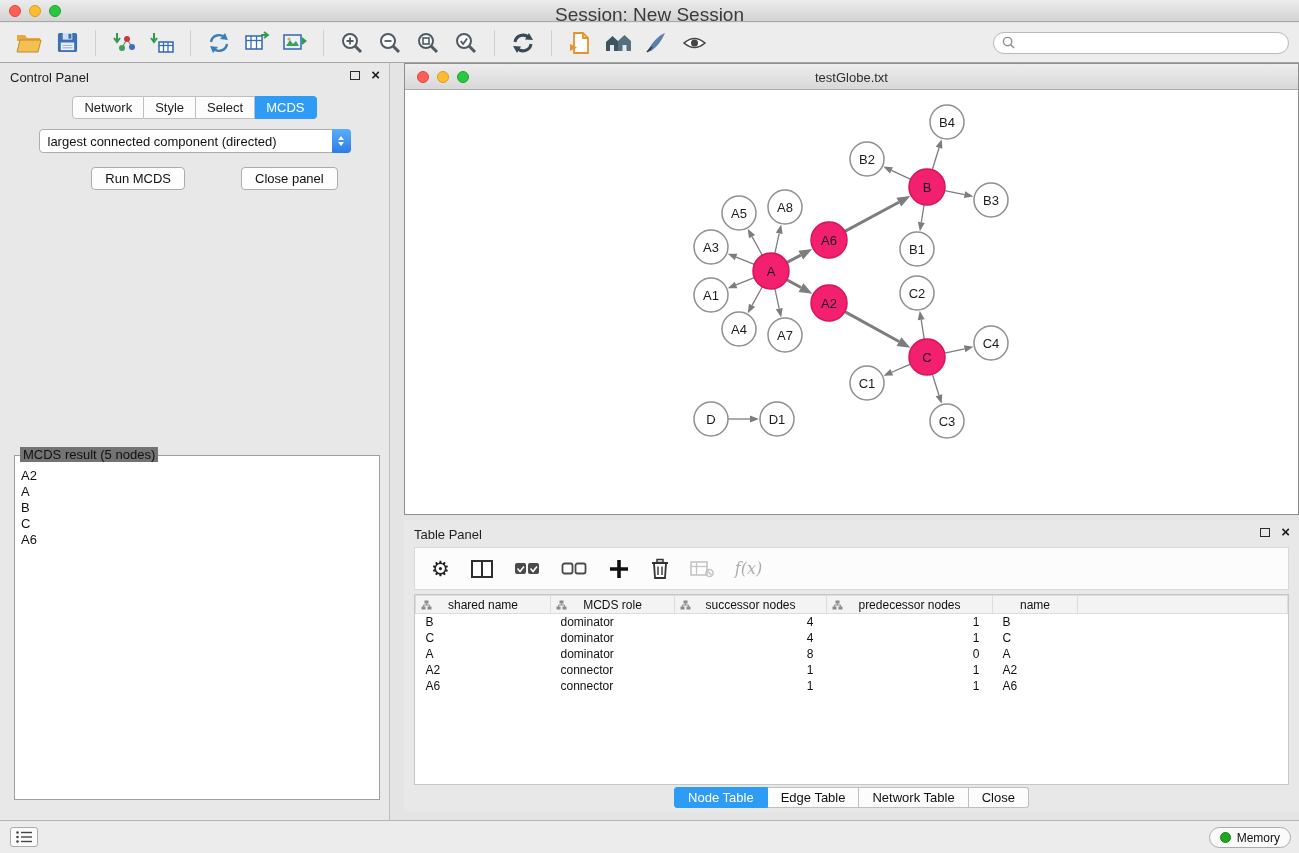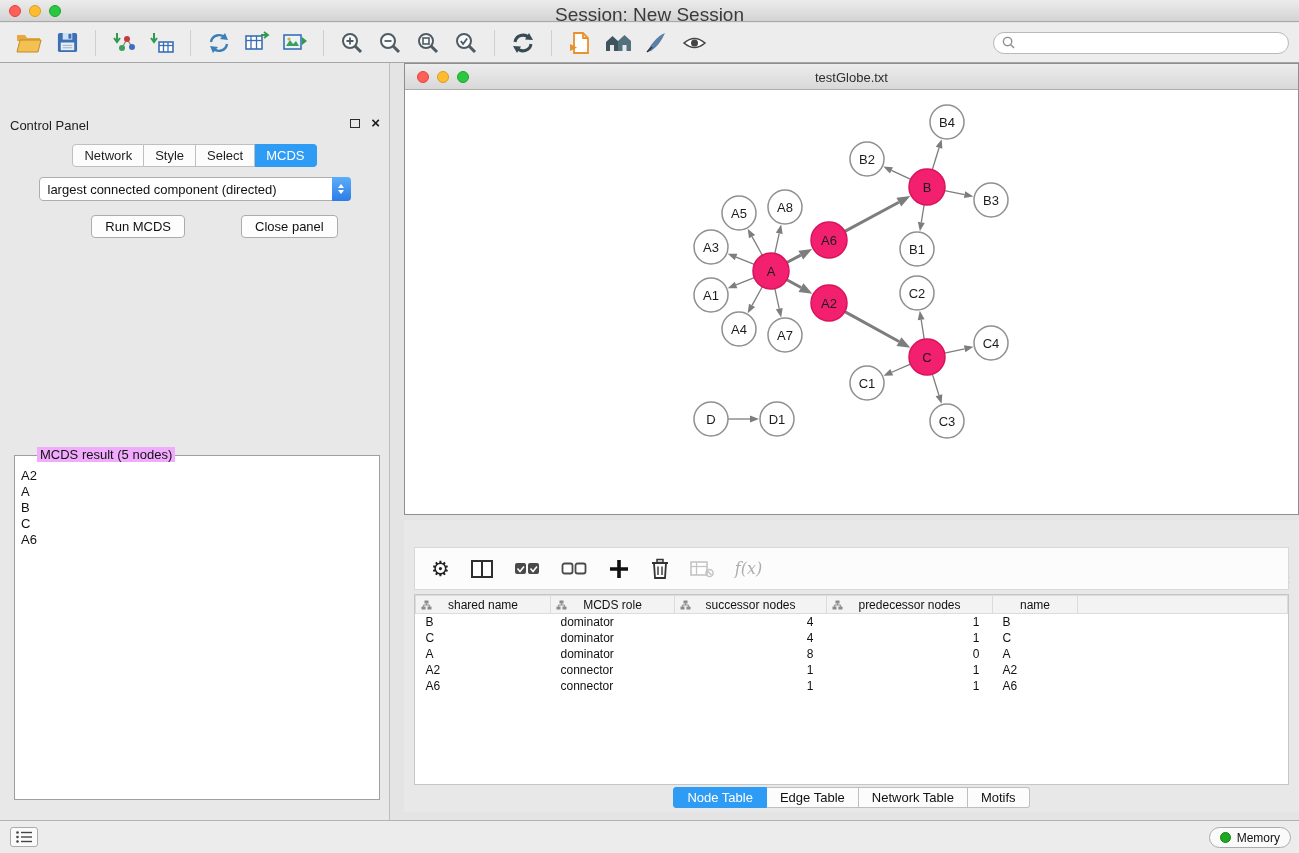--- a/index.html
+++ b/index.html
@@ -17,39 +17,39 @@
 
   
   .toolbar { position:absolute; top:23px; left:0; right:0; height:40px; background:#EDEDED; border-bottom:1px solid #A6A6A6; display:flex; align-items:center; padding:0 10px; }
   .tbtn { height:32px; min-width:38px; display:flex; align-items:center; justify-content:center; }
   .vsep { width:1px; height:26px; background:#CFCFCF; margin:0 9px; }
   .searchbox { margin-left:auto; width:296px; height:22px; background:#fff; border:1px solid #B9B9B9; border-radius:12px; display:flex; align-items:center; padding:0 8px; gap:5px; }
   .searchbox input { border:none; outline:none; flex:1; font-size:12px; background:transparent; font-family:"Liberation Sans",sans-serif; }
 
   
   .control-panel { position:absolute; left:0; top:63px; width:390px; height:757px; background:#E8E8E8; border-right:1px solid #BDBDBD; }
-  .panel-header { position:relative; height:26px;margin-top:48px; }
+  .panel-header { position:relative; height:26px; }
   .panel-title { position:absolute; left:10px; top:7px; font-size:13px; color:#1e1e1e; }
   .win-btns { position:absolute; right:9px; top:7px; display:flex; gap:11px; align-items:center; }
   .float-icon { width:10px; height:9px; border:1.5px solid #2b2b2b; display:inline-block; background:transparent; }
   .close-glyph { font-size:15px; font-weight:bold; color:#1b1b1b; line-height:10px; }
   .cp-tabs { display:flex; justify-content:center; margin-top:7px; }
   .cp-tab { font-size:13px; padding:3px 11px; background:#FCFCFC; border:1px solid #BFBFBF; border-left:none; color:#1e1e1e; cursor:default; }
   .cp-tab:first-child { border-left:1px solid #BFBFBF; border-radius:4px 0 0 4px; }
   .cp-tab:last-child { border-radius:0 4px 4px 0; }
   .cp-tab.active { background:#2E9CF4; border-color:#2E9CF4; color:#fff; }
   .opt-label { text-align:center; margin-top:18px; font-size:13px; color:#111; }
   .dropdown { margin:10px auto 0; width:312px; height:24px; background:#fff; border:1px solid #ADADAD; border-radius:4px; position:relative; display:flex; align-items:center; font-size:13px; padding-left:8px; color:#111; }
   .dd-stepper { position:absolute; right:-1px; top:-1px; width:19px; height:24px; background:linear-gradient(#5BAEFA,#2C7CE8); border-radius:0 4px 4px 0; display:flex; flex-direction:column; align-items:center; justify-content:center; gap:2px; }
   .arr-up { width:0; height:0; border-left:3.5px solid transparent; border-right:3.5px solid transparent; border-bottom:4px solid #fff; }
   .arr-dn { width:0; height:0; border-left:3.5px solid transparent; border-right:3.5px solid transparent; border-top:4px solid #fff; }
   .btn-row { display:flex; justify-content:center; gap:16px; margin-top:14px; }
   .mac-btn { font-size:13px; padding:3px 13px; background:#FDFDFD; border:1px solid #ACACAC; border-radius:4px; color:#111; cursor:default;margin-left:40px; }
   .groupbox { position:absolute; left:14px; top:392px; width:366px; height:345px; border:1px solid #9F9F9F; background:#fff; }
-  .group-title { position:absolute; top:-9px; left:22px; background:#f0abfc; padding:0 3px; font-size:13px; color:#111; }
+  .group-title { position:absolute; top:-9px; left:5px; background:#737373; padding:0 3px; font-size:13px; color:#111; }
   .result-list { padding:12px 6px; }
   .result-item { font-size:13px; line-height:16px; color:#111; }
 
   
   .network-window { position:absolute; left:404px; top:63px; width:895px; height:452px; background:#fff; border:1px solid #8E8E8E; }
   .nw-titlebar { position:relative; height:26px; background:linear-gradient(#EDEDED,#D8D8D8); border-bottom:1px solid #ACACAC; }
   .nw-titlebar .traffic { top:7px; left:12px; }
   .nw-title { text-align:center; font-size:13px; color:#2e2e2e; padding-top:6px; }
   .nw-canvas { position:relative; width:100%; height:423px; }
   #graph-svg { width:100%; height:100%; display:block; }
@@ -511,21 +511,21 @@
             <td>A6</td>
               <td></td>
           </tr>
         </tbody>
       </table>
     </div>
     <div class="tp-tabs">
       <span class="tp-tab active">Node Table</span>
       <span class="tp-tab">Edge Table</span>
       <span class="tp-tab">Network Table</span>
-      <span class="tp-tab">Motifs</span>
+      <span class="tp-tab">Close</span>
     </div>
   </div>
 
   <div class="statusbar">
     <div class="sb-left-btn">
       <svg width="18" height="14" viewBox="0 0 18 14">
         <circle cx="2.5" cy="2.5" r="1.3" fill="#444"></circle>
           <line x1="6" y1="2.5" x2="17" y2="2.5" stroke="#444" stroke-width="1.4"></line>
         <circle cx="2.5" cy="7" r="1.3" fill="#444"></circle>
           <line x1="6" y1="7" x2="17" y2="7" stroke="#444" stroke-width="1.4"></line>

